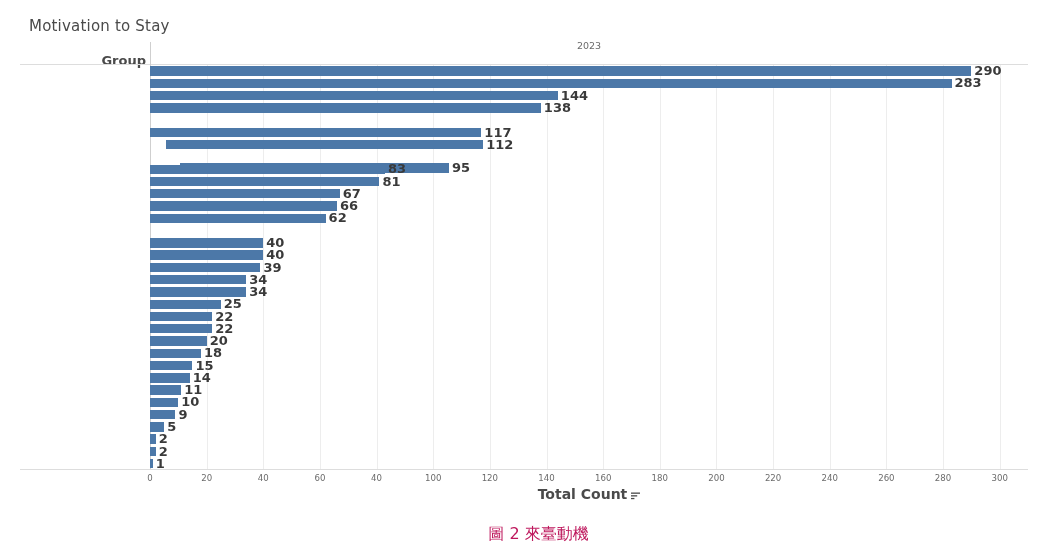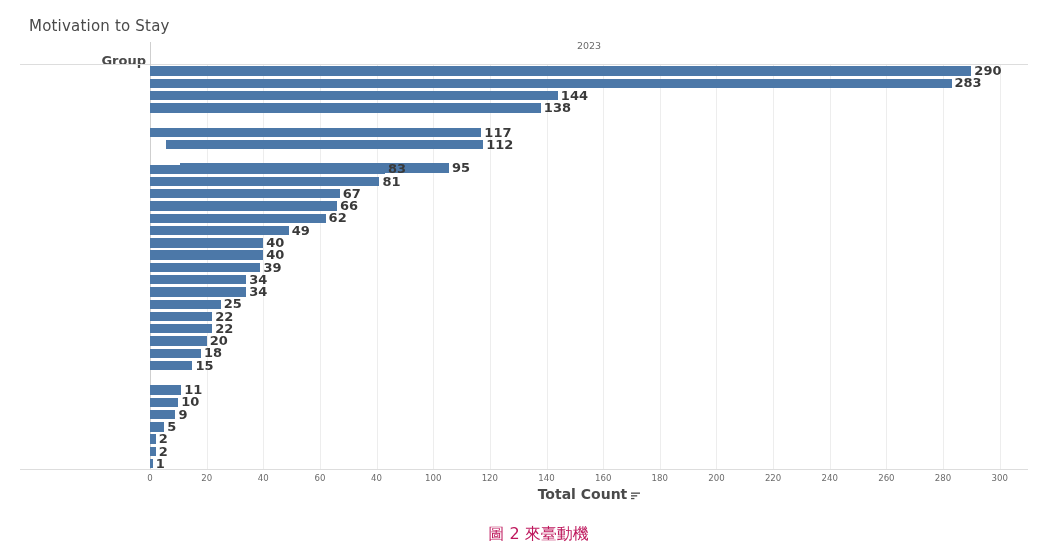--- a/index.html
+++ b/index.html
@@ -253,24 +253,20 @@
         <div class="bar-label" style="left: 192.761px;">67</div>
       </div>
       <div class="row" style="top: 134.97px;">
         <div class="bar" title="Safety: 66" style="width: 186.929px; background: rgb(76, 120, 168);"></div>
         <div class="bar-label" style="left: 189.929px;">66</div>
       </div>
       <div class="row" style="top: 147.24px;">
         <div class="bar" title="Affordable Living Cost: 62" style="width: 175.6px; background: rgb(76, 120, 168);"></div>
         <div class="bar-label" style="left: 178.6px;">62</div>
       </div>
-      <div class="row" style="top: 159.51px;">
-        <div class="bar" title="Travel: 49" style="width: 138.781px; background: rgb(76, 120, 168);"></div>
-        <div class="bar-label" style="left: 141.781px;">49</div>
-      </div>
       <div class="row" style="top: 171.78px;">
         <div class="bar" title="Friends: 40" style="width: 113.29px; background: rgb(76, 120, 168);"></div>
         <div class="bar-label" style="left: 116.29px;">40</div>
       </div>
       <div class="row" style="top: 184.05px;">
         <div class="bar" title="Food: 40" style="width: 113.29px; background: rgb(76, 120, 168);"></div>
         <div class="bar-label" style="left: 116.29px;">40</div>
       </div>
       <div class="row" style="top: 196.32px;">
         <div class="bar" title="Mandarin: 39" style="width: 110.458px; background: rgb(76, 120, 168);"></div>
@@ -300,20 +296,24 @@
         <div class="bar" title="Democracy: 20" style="width: 56.6452px; background: rgb(76, 120, 168);"></div>
         <div class="bar-label" style="left: 59.6452px;">20</div>
       </div>
       <div class="row" style="top: 282.21px;">
         <div class="bar" title="Climate: 18" style="width: 50.9806px; background: rgb(76, 120, 168);"></div>
         <div class="bar-label" style="left: 53.9806px;">18</div>
       </div>
       <div class="row" style="top: 294.48px;">
         <div class="bar" title="Gold Card Program: 15" style="width: 42.4839px; background: rgb(76, 120, 168);"></div>
         <div class="bar-label" style="left: 45.4839px;">15</div>
+      </div>
+      <div class="row" style="top: 306.75px;">
+        <div class="bar" title="Government: 14" style="width: 39.6516px; background: rgb(76, 120, 168);"></div>
+        <div class="bar-label" style="left: 42.6516px;">14</div>
       </div>
       <div class="row" style="top: 319.02px;">
         <div class="bar" title="Visa: 11" style="width: 31.1548px; background: rgb(76, 120, 168);"></div>
         <div class="bar-label" style="left: 34.1548px;">11</div>
       </div>
       <div class="row" style="top: 331.29px;">
         <div class="bar" title="Neutral: 10" style="width: 28.3226px; background: rgb(76, 120, 168);"></div>
         <div class="bar-label" style="left: 31.3226px;">10</div>
       </div>
       <div class="row" style="top: 343.56px;">

